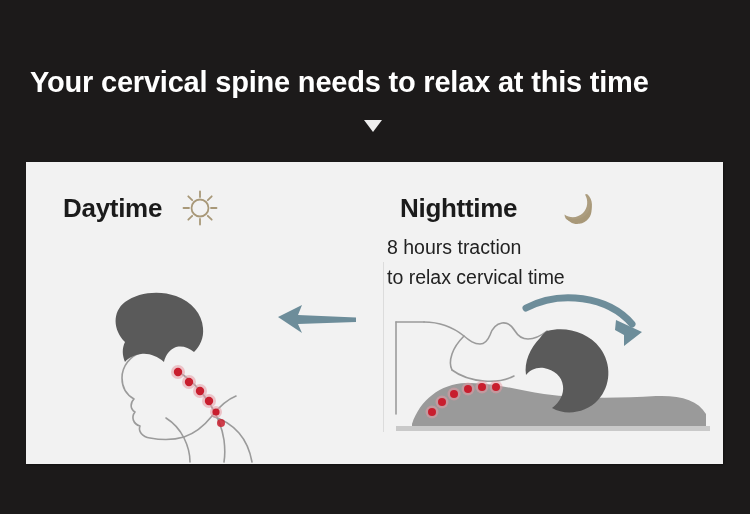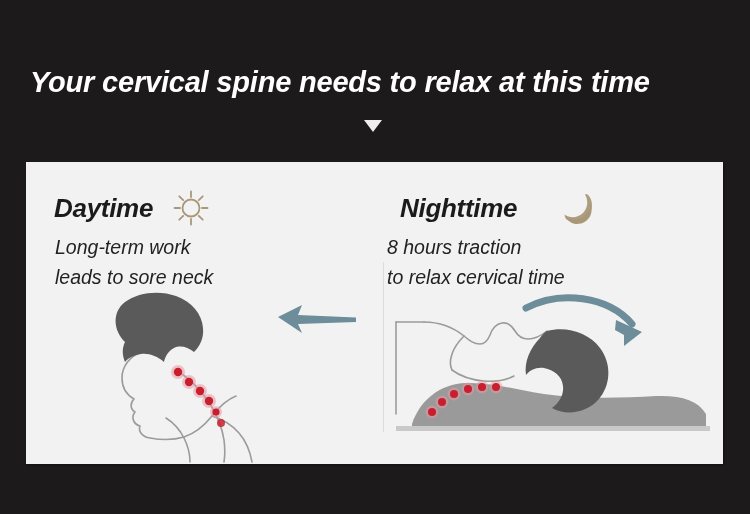--- a/index.html
+++ b/index.html
@@ -10,21 +10,20 @@
     width: 750px;
     height: 514px;
     background: #1c1a1a;
     font-family: "Liberation Sans", sans-serif;
     overflow: hidden;
     position: relative;
   }
   #page-root {
     position: absolute;
     inset: 0;
-    font-style: italic;
   }
 
   
   .headline {
     position: absolute;
     left: 30px;
     top: 64px;
     width: 690px;
     color: #ffffff;
     font-size: 29px;
@@ -67,21 +66,21 @@
     position: absolute;
     top: 0;
     height: 302px;
   }
   .panel-left  { left: 0px;   width: 357px; }
   .panel-right { left: 358px; width: 339px; }
 
   .panel-head {
     position: absolute;
     top: 26px;
-    left: 28px;
+    left: 37px;
     display: flex;
     align-items: center;
     gap: 18px;
     height: 40px;
   }
   .panel-right .panel-head { left: 16px; gap: 40px; text-align: center; }
 
   .panel-title {
     font-size: 26px;
     font-weight: bold;
@@ -146,24 +145,20 @@
               <line x1="31" y1="20" x2="36.5" y2="20"></line>
               <line x1="8.3" y1="8.3" x2="12.2" y2="12.2"></line>
               <line x1="27.8" y1="27.8" x2="31.7" y2="31.7"></line>
               <line x1="31.7" y1="8.3" x2="27.8" y2="12.2"></line>
               <line x1="12.2" y1="27.8" x2="8.3" y2="31.7"></line>
             </g>
           </svg>
         </div>
       </div>
 
-      <div class="panel-body">
-        <div>Long-term work</div>
-        <div>leads to sore neck</div>
-      </div>
 
       <div class="art">
         <svg width="357" height="174" viewBox="0 0 357 174">
 
           <g fill="none" stroke="#9b9b9b" stroke-width="1.6" stroke-linecap="round" stroke-linejoin="round">
             <path d="M116 62 C104 66 96 76 96 88 C96 98 101 105 108 109
                      C104 113 104 119 109 122 C105 127 107 134 114 136
                      C112 141 116 147 124 148
                      C135 150 148 150 158 147"></path>
             <path d="M158 147 C170 143 178 136 186 126 C193 117 200 110 210 106"></path>

